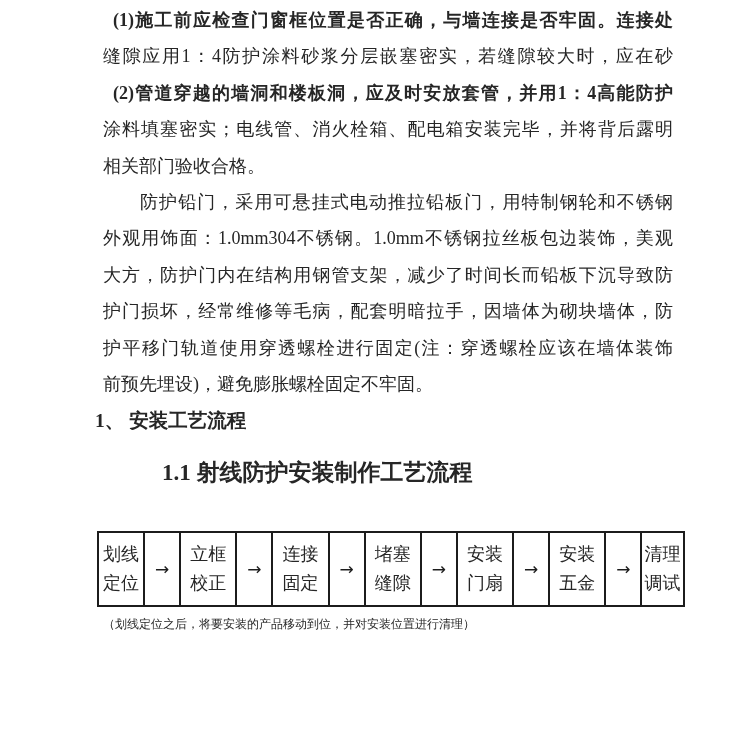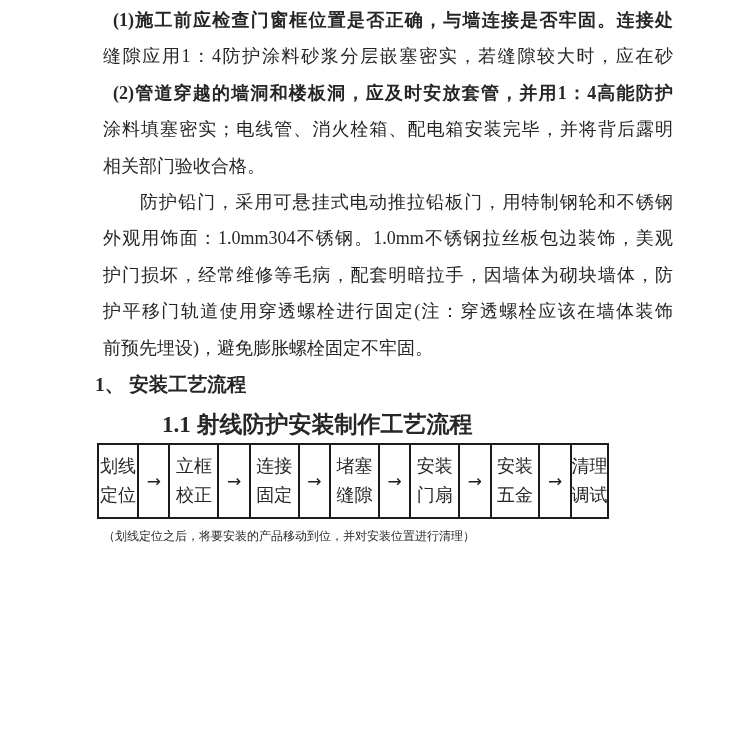--- a/index.html
+++ b/index.html
@@ -30,43 +30,44 @@
   }
   .line.just {
     white-space: normal;
     text-align: justify;
     text-align-last: justify;
     overflow: hidden;
   }
   .indent-s { text-indent: 10px; font-weight: bold; }
   .indent-l { text-indent: 37px; }
   .heading {
-    margin: 0 0 4px -8px;
+    margin: 0 0 16px -8px;
     font-size: 19.5px;
     font-weight: bold;
     height: 37px;
     line-height: 37px;
     white-space: nowrap;
   }
   .subheading {
     font-size: 23px;
     height: 36px;
     line-height: 36px;
     padding-left: 59px;
     white-space: nowrap;
     font-weight: bold;
   }
   .flow-table {
     display: flex;
     box-sizing: border-box;
-    width: 512px;
+    width: 588px;
     height: 76px;
     margin-left: -6px;
     border: 2px solid #1c1c1c;
     align-items: stretch;
+    margin-top: 40px;
   }
   .cell {
     border-right: 2px solid #1c1c1c;
     display: flex;
     flex-direction: column;
     align-items: center;
     justify-content: center;
     min-width: 0;
   }
   .cell:last-child { border-right: none; }
@@ -98,20 +99,21 @@
 <div class="page">
   <div class="content">
 
     <div class="line just indent-s">(1)施工前应检查门窗框位置是否正确，与墙连接是否牢固。连接处</div>
     <div class="line just">缝隙应用1：4防护涂料砂浆分层嵌塞密实，若缝隙较大时，应在砂</div>
     <div class="line just indent-s">(2)管道穿越的墙洞和楼板洞，应及时安放套管，并用1：4高能防护</div>
     <div class="line just">涂料填塞密实；电线管、消火栓箱、配电箱安装完毕，并将背后露明</div>
     <div class="line">相关部门验收合格。</div>
     <div class="line just indent-l">防护铅门，采用可悬挂式电动推拉铅板门，用特制钢轮和不锈钢</div>
     <div class="line just">外观用饰面：1.0mm304不锈钢。1.0mm不锈钢拉丝板包边装饰，美观</div>
+    <div class="line just">大方，防护门内在结构用钢管支架，减少了时间长而铅板下沉导致防</div>
     <div class="line just">护门损坏，经常维修等毛病，配套明暗拉手，因墙体为砌块墙体，防</div>
     <div class="line just">护平移门轨道使用穿透螺栓进行固定(注：穿透螺栓应该在墙体装饰</div>
     <div class="line">前预先埋设)，避免膨胀螺栓固定不牢固。</div>
 
     <div class="heading">1、 安装工艺流程</div>
     <div class="subheading">1.1 射线防护安装制作工艺流程</div>
 
     <div class="flow-table">
       <div class="cell step first">
         <span>划线</span>

